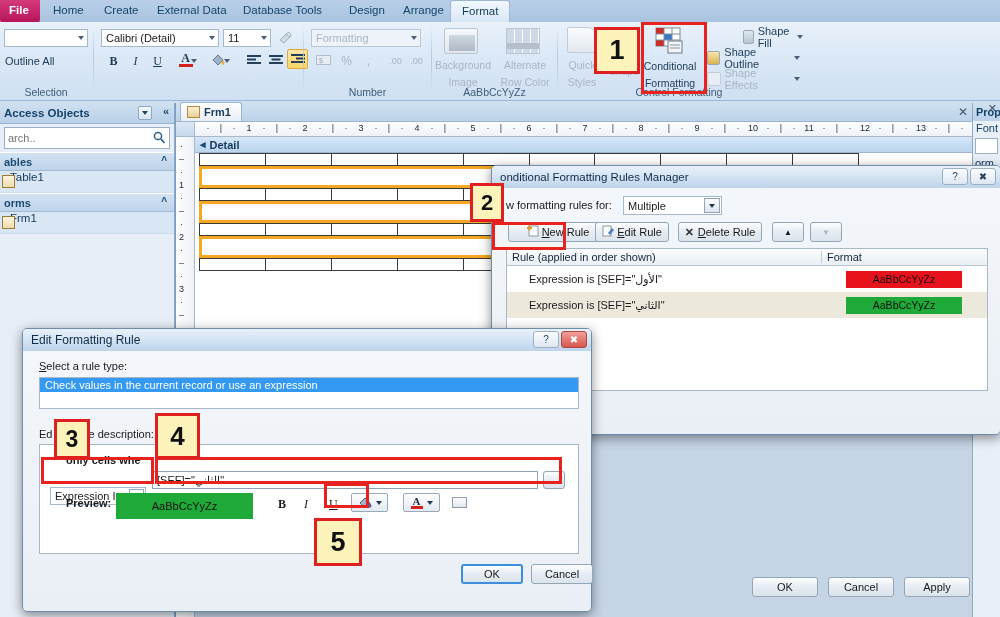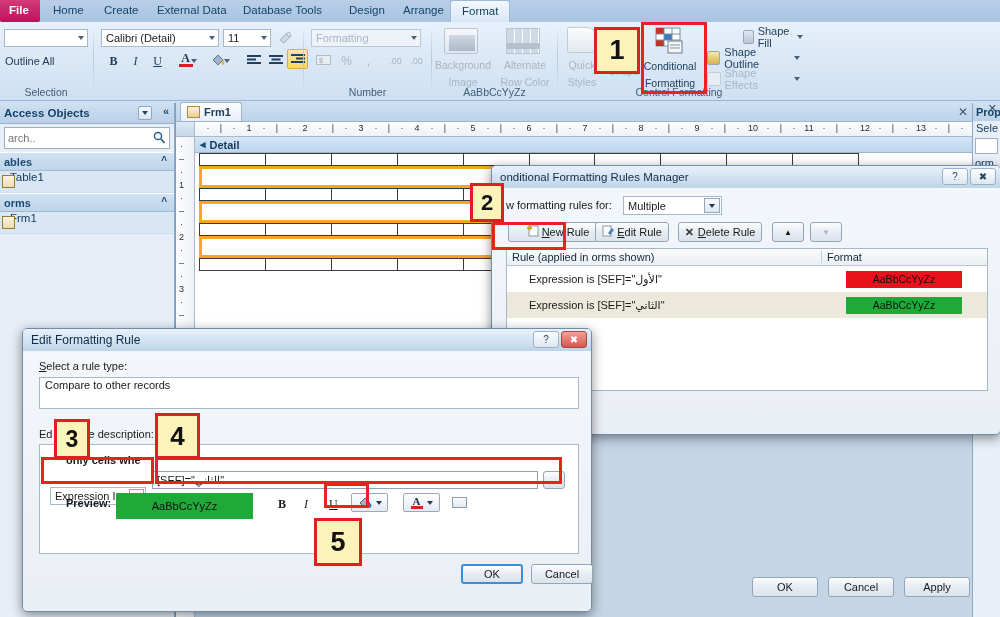--- a/index.html
+++ b/index.html
@@ -456,21 +456,21 @@
           <div class="cell"></div>
           <div class="cell"></div>
       </div>
     </div>
   </div>
   <div id="canvasgrey"></div>
 </div>
 
 <div id="propsheet">
   <div class="ph"><span>Prop</span></div>
-  <div class="pl"><span>Sele</span></div>
+  <div class="pl"><span>Font</span></div>
   <div class="pbox"></div>
   <div id="propsheetrows">
       <div class="prow">orm</div>
       <div class="prow">n</div>
       <div class="prow">ef</div>
       <div class="prow">lte</div>
       <div class="prow">n</div>
       <div class="prow">n</div>
       <div class="prow">n</div>
       <div class="prow">n</div>
@@ -529,21 +529,21 @@
   </div>
   <div class="btn" style="position:absolute;left:280px;top:56px;width:32px;min-width:32px;font-size:8px;">
       <span>▲</span>
     </div>
   <div class="btn dis" style="position:absolute;left:318px;top:56px;width:32px;min-width:32px;font-size:8px;color:#a9b4be;">
       <span>▼</span>
     </div>
 
   <div class="panel" style="position:absolute;left:14px;top:82px;width:482px;height:143px;">
     <div class="listhdr">
-      <div style="flex:1;padding-left:5px;">Rule (applied in orms shown)</div>
+      <div style="flex:1;padding-left:5px;">Rule (applied in order shown)</div>
       <div style="width:166px;padding-left:5px;border-left:1px solid #c3ced9;">Format</div>
     </div>
     <div class="rulerow" style="background:#fff;">
       <div style="flex:1;padding-left:22px;">
         <span>Expression is [SEF]="</span><span class="arabic">الأول</span><span>"</span>
       </div>
       <div style="width:166px;display:flex;justify-content:center;">
         <div class="fmtchip" style="background:#e8121d;">
             <span>AaBbCcYyZz</span>
           </div>
@@ -582,21 +582,21 @@
       <div class="tbtn red">
           <span>✖</span>
         </div>
     </div>
   </div>
 
   <div style="position:absolute;left:16px;top:31px;font-size:11px;">
     <span class="u">S</span><span>elect a rule type:</span>
   </div>
   <div class="panel" style="position:absolute;left:16px;top:48px;width:540px;height:32px;">
-    <div style="height:14px;font-size:11px;padding-left:5px;line-height:14px;"><span>Compare to other records</span></div>
+    <div style="height:14px;background:#3399f3;color:#fff;font-size:11px;padding-left:5px;line-height:14px;"><span>Check values in the current record or use an expression</span></div>
   </div>
 
   <div style="position:absolute;left:16px;top:99px;font-size:11px;">
     <span>Ed</span><span style="margin-left:36px;">e description:</span>
   </div>
 
   <div class="panel" style="position:absolute;left:16px;top:115px;width:540px;height:110px;">
     <div style="position:absolute;left:26px;top:9px;font-size:11px;font-weight:bold;"><span>only cells whe</span></div>
 
     <div class="combo" style="left:10px;top:42px;width:96px;height:18px;background:#fff;">

